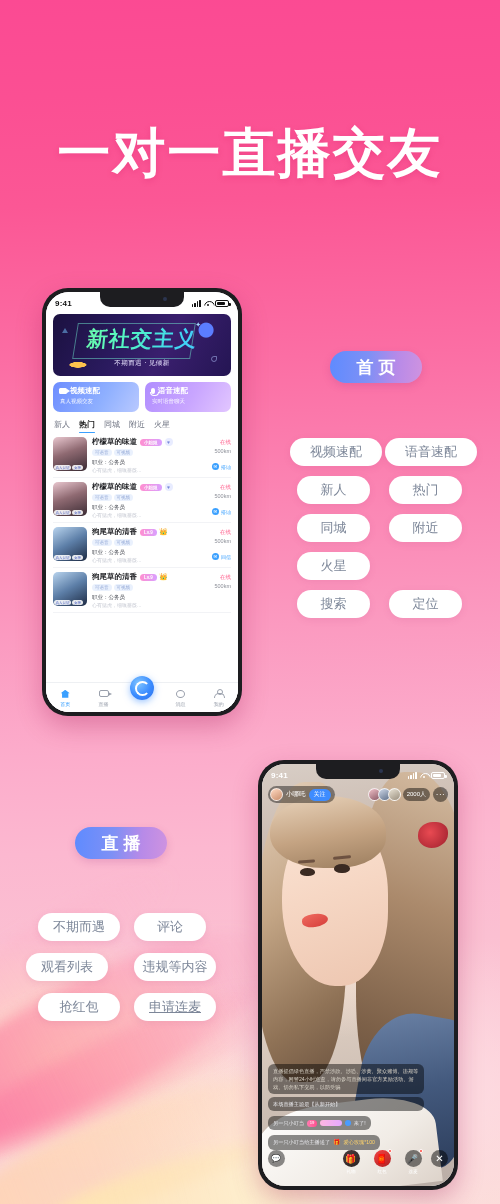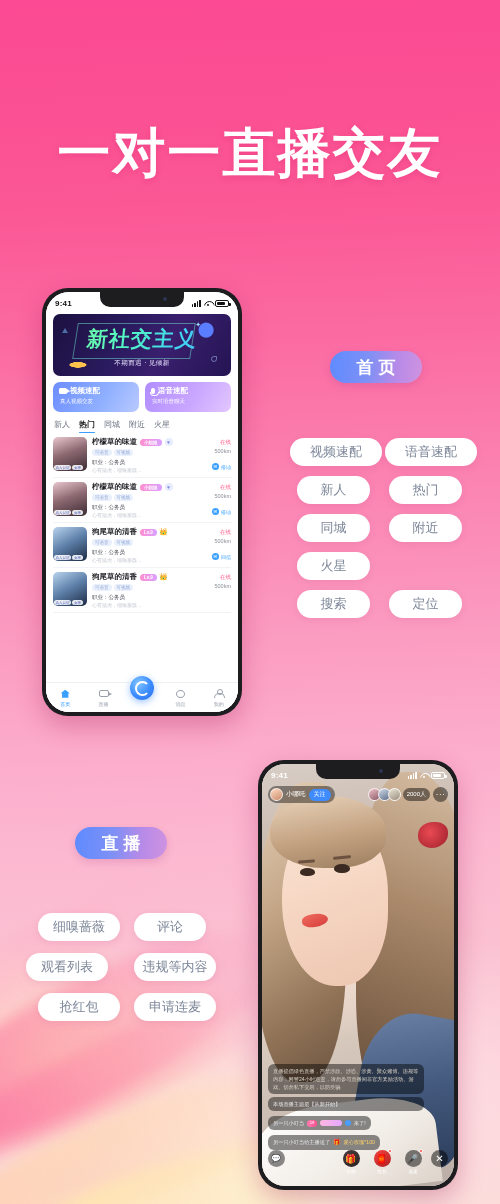--- a/index.html
+++ b/index.html
@@ -607,22 +607,22 @@
   <div class="pill narrow" style="left:297px; top:514px;">同城</div>
   <div class="pill narrow" style="left:389px; top:514px;">附近</div>
 
   <div class="pill narrow" style="left:297px; top:552px;">火星</div>
   <div class="pill narrow" style="left:389px; top:568px;margin-top:22px;">定位</div>
 
   <div class="pill narrow" style="left:297px; top:590px;">搜索</div>
 
   <div class="sect-badge" id="badge-live">直播</div>
 
-  <div class="pill lv" style="left:38px; top:913px;">细嗅蔷薇</div>
+  <div class="pill lv" style="left:38px; top:913px;">不期而遇</div>
   <div class="pill lv2" style="left:134px; top:913px;">评论</div>
 
   <div class="pill lv" style="left:26px; top:953px;">观看列表</div>
   <div class="pill lv" style="left:134px; top:953px;">违规等内容</div>
 
   <div class="pill lv" style="left:38px; top:993px;">抢红包</div>
-  <div class="pill lv" style="left:134px; top:993px;">申请连麦</div>
+  <div class="pill lv" style="left:134px; top:993px;text-decoration:underline;">申请连麦</div>
 
 </div>
 
 </body></html>

